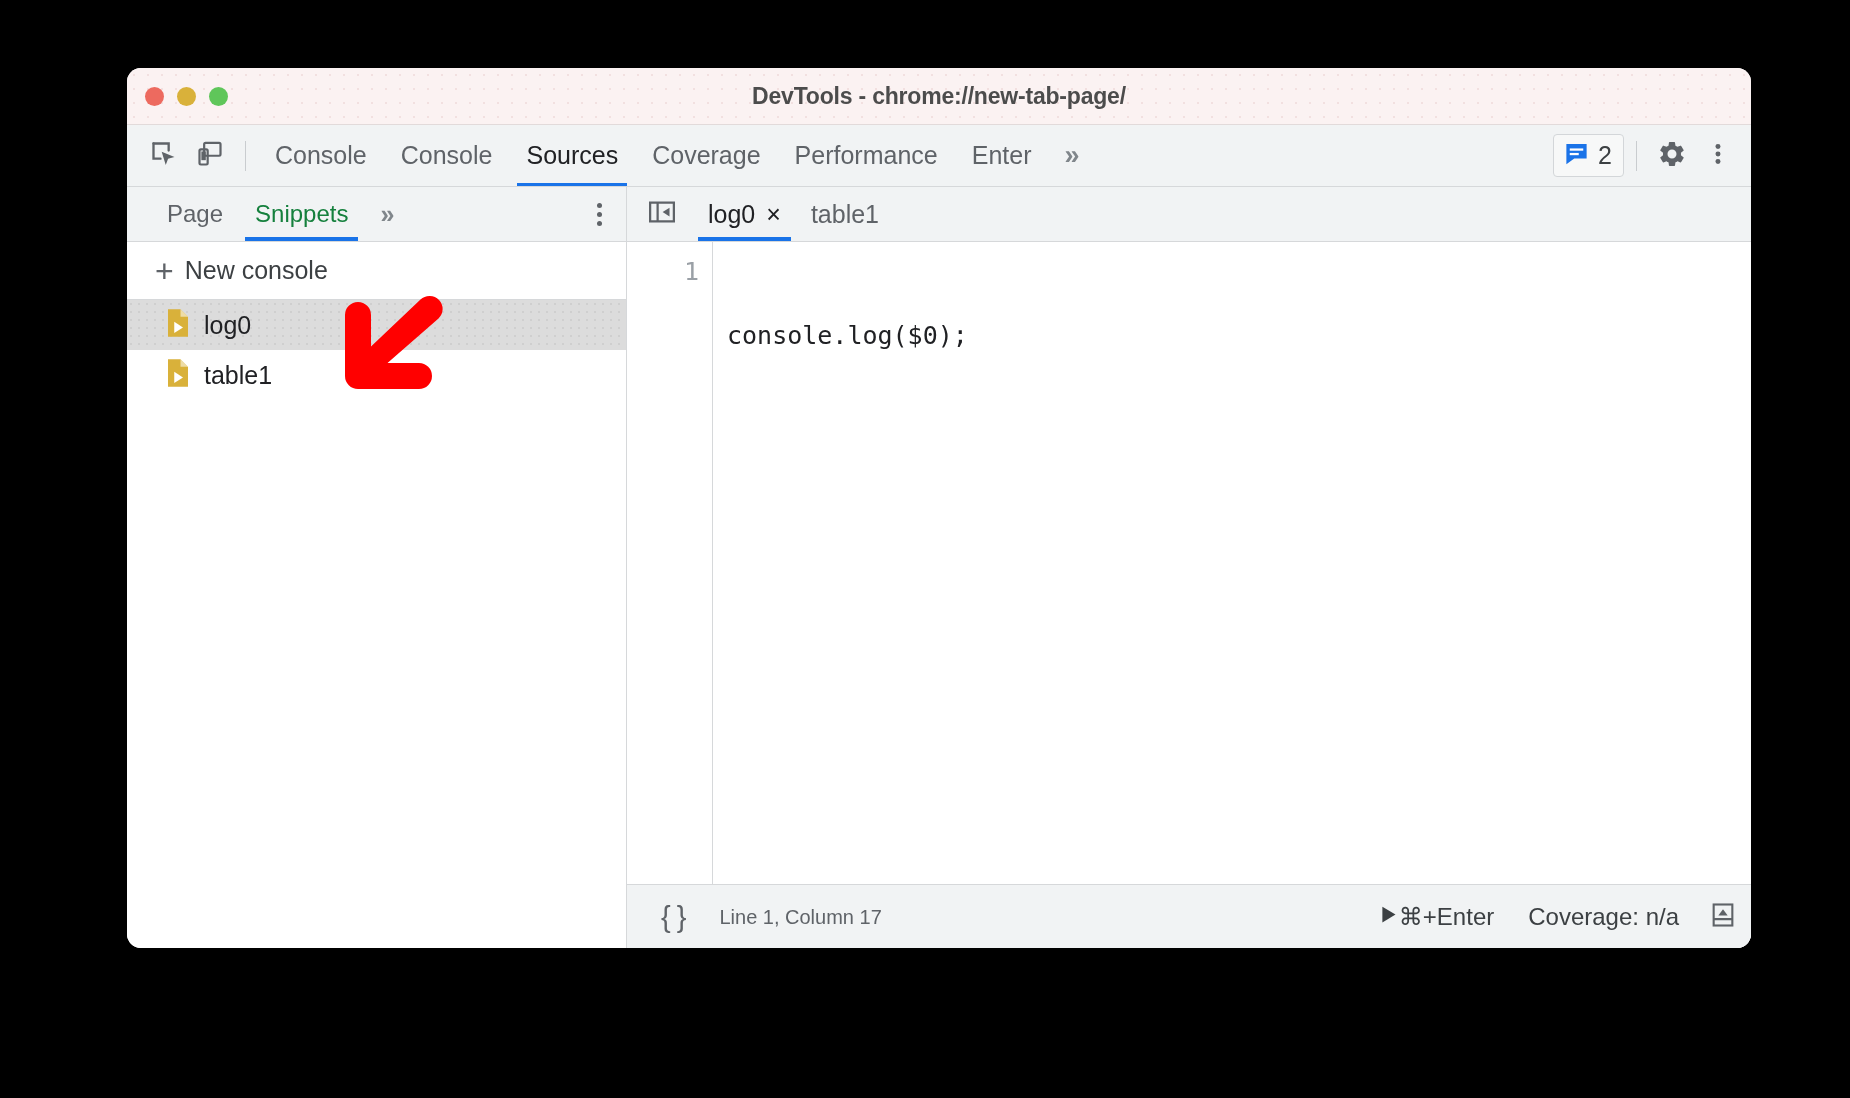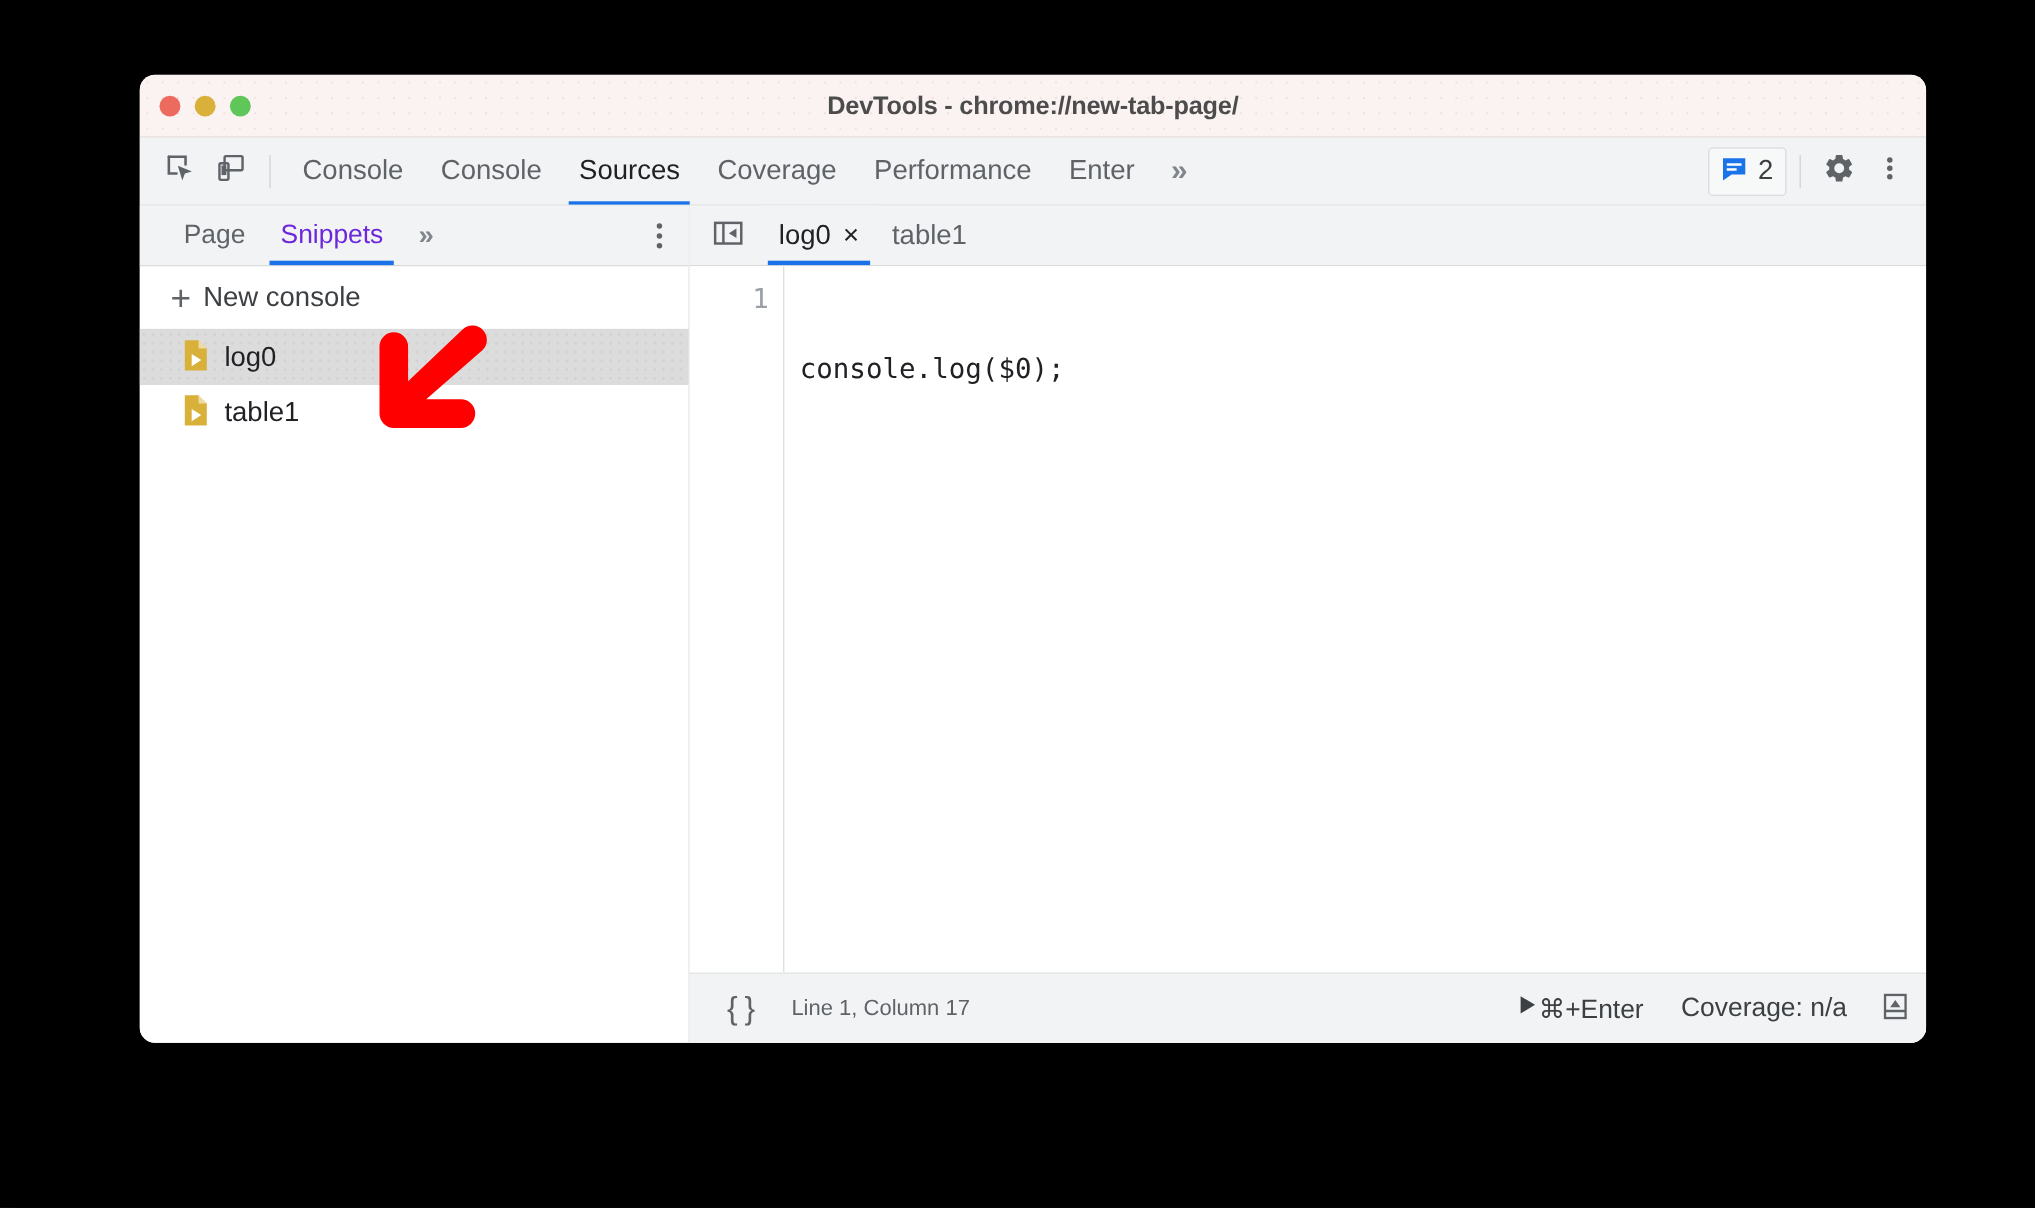--- a/index.html
+++ b/index.html
@@ -175,21 +175,21 @@
   }
   .side-tab {
     position: relative;
     height: 100%;
     display: flex;
     align-items: center;
     padding: 0 16px;
     font-size: 24px;
     color: #5f6368;
   }
-  .side-tab.active { color: #6d28d9; }
+  .side-tab.active { color: #15803d; }
   .side-tab.active::after {
     content: "";
     position: absolute;
     left: 6px; right: 6px;
     bottom: 0;
     height: 4px;
     background: #1a73e8;
   }
   .side-more-dots {
     margin-left: auto;

